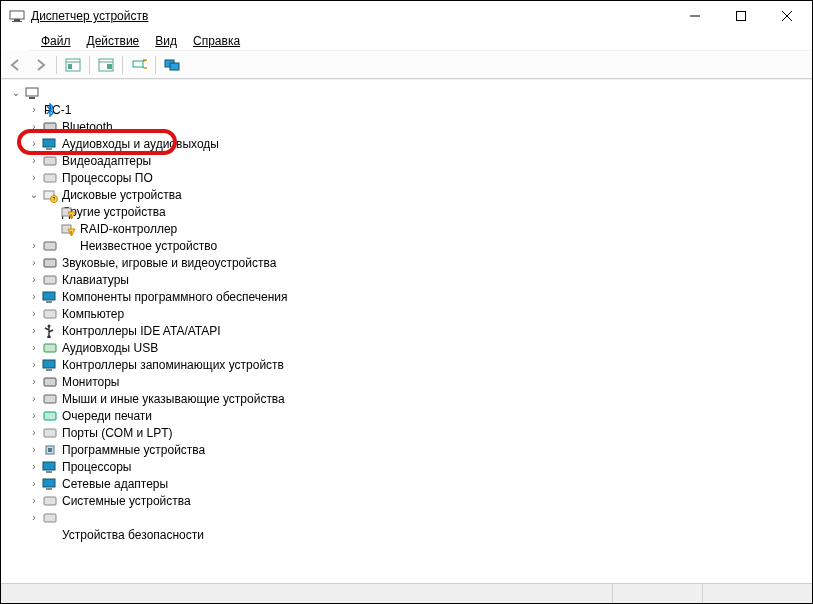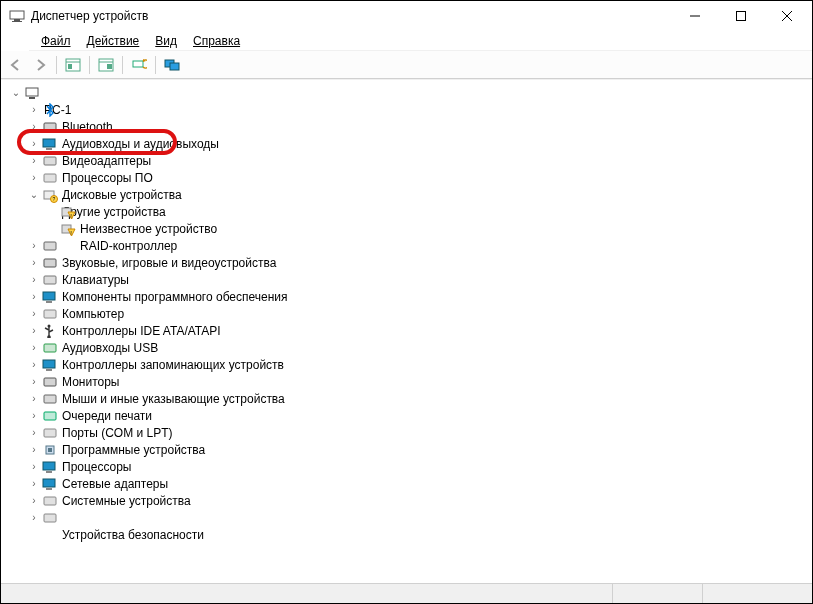--- a/index.html
+++ b/index.html
@@ -16,21 +16,21 @@
       height: 30px;
       display: flex;
       align-items: center;
       padding: 0 2px 0 8px;
       background: #fff;
     }
     .titlebar .app-icon {
       width: 16px; height: 16px; margin-right: 6px;
       display: inline-flex; align-items: center; justify-content: center;
     }
-    .titlebar .title { flex: 1; font-size: 12px; }
+    .titlebar .title { flex: 1; font-size: 12px; text-decoration: underline; }
     .win-controls { display: flex; }
     .win-btn {
       width: 46px; height: 30px;
       display: flex; align-items: center; justify-content: center;
       cursor: pointer; font-family: "Segoe UI Symbol", sans-serif;
     }
     .menubar {
       height: 20px; display: flex; align-items: center;
       padding: 0 4px; background: #fff; border-bottom: 1px solid #f0f0f0; margin-left: 28px;
     }
@@ -249,32 +249,32 @@
     </div>
     <div class="tree-row indent-3">
       <span class="expander"></span>
       <span class="node-icon">
         <svg width="16" height="16">
           <rect x="2" y="4" width="9" height="8" fill="#ddd" stroke="#888"></rect>
           <path d="M8 8 L15 8 L11.5 15 Z" fill="#ffd54a" stroke="#c80"></path>
           <text x="11" y="14" font-size="6" text-anchor="middle" fill="#000">!</text>
         </svg>
       </span>
-      <span class="node-label">Неизвестное устройство</span>
+      <span class="node-label">RAID-контроллер</span>
     </div>
     <div class="tree-row indent-3">
       <span class="expander"></span>
       <span class="node-icon">
         <svg width="16" height="16">
           <rect x="2" y="4" width="9" height="8" fill="#ddd" stroke="#888"></rect>
           <path d="M8 8 L15 8 L11.5 15 Z" fill="#ffd54a" stroke="#c80"></path>
           <text x="11" y="14" font-size="6" text-anchor="middle" fill="#000">!</text>
         </svg>
       </span>
-      <span class="node-label">RAID-контроллер</span>
+      <span class="node-label">Неизвестное устройство</span>
     </div>
     <div class="tree-row indent-2">
       <span class="expander">›</span>
       <span class="node-icon">
         <svg width="14" height="14">
           <rect x="1" y="3" width="12" height="8" rx="1" fill="#666" fill-opacity="0.25" stroke="#666"></rect>
         </svg>
       </span>
       <span class="node-label">Звуковые, игровые и видеоустройства</span>
     </div>

